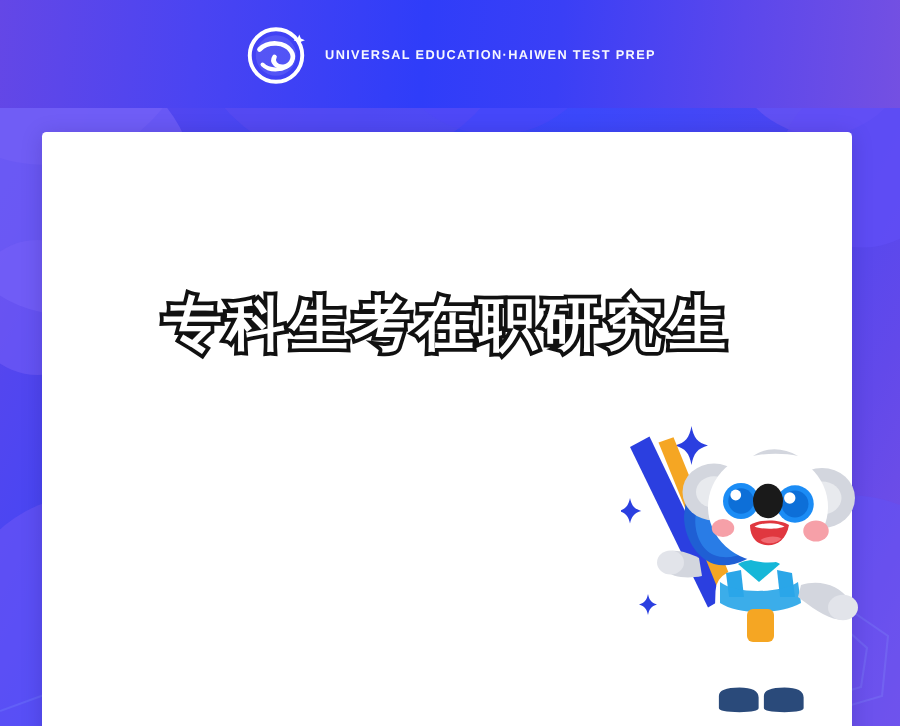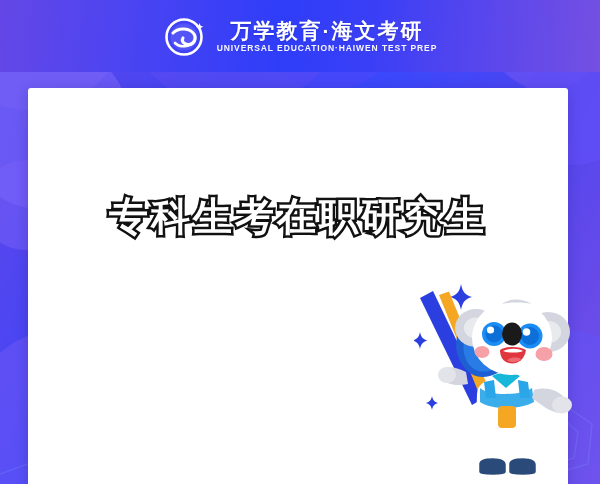--- a/index.html
+++ b/index.html
@@ -138,21 +138,20 @@
         <svg viewBox="0 0 44 44" width="44" height="44">
           <circle cx="21" cy="23" r="17.5" fill="none" stroke="#ffffff" stroke-width="2.6"></circle>
           <path d="M21 9.5 A13.5 13.5 0 0 1 21 36.5 A13.5 13.5 0 0 1 21 9.5 Z" fill="#ffffff" opacity=".10"></path>
           <path d="M10 19 C16 13 27 14 31 20 C34 24.5 31 30 26 30.5 C21 31 18 27 20 24" fill="none" stroke="#ffffff" stroke-width="3.1" stroke-linecap="round"></path>
           <path d="M31 28 C27 33 17 34 12 29" fill="none" stroke="#ffffff" stroke-width="2.6" stroke-linecap="round"></path>
           <path d="M36.5 9 L37.6 11.7 L40.3 12.8 L37.6 13.9 L36.5 16.6 L35.4 13.9 L32.7 12.8 L35.4 11.7 Z" fill="#ffffff"></path>
         </svg>
       </div>
 
       <div class="brand-text">
-        <div class="brand-cn">万学教育·海文考研</div>
         <div class="brand-en">UNIVERSAL EDUCATION·HAIWEN TEST PREP</div>
       </div>
 
     </div>
   </div>
 
   <div class="card">
     <div class="headline">
       <span class="line">专科生考在职研究生</span>
     </div>

